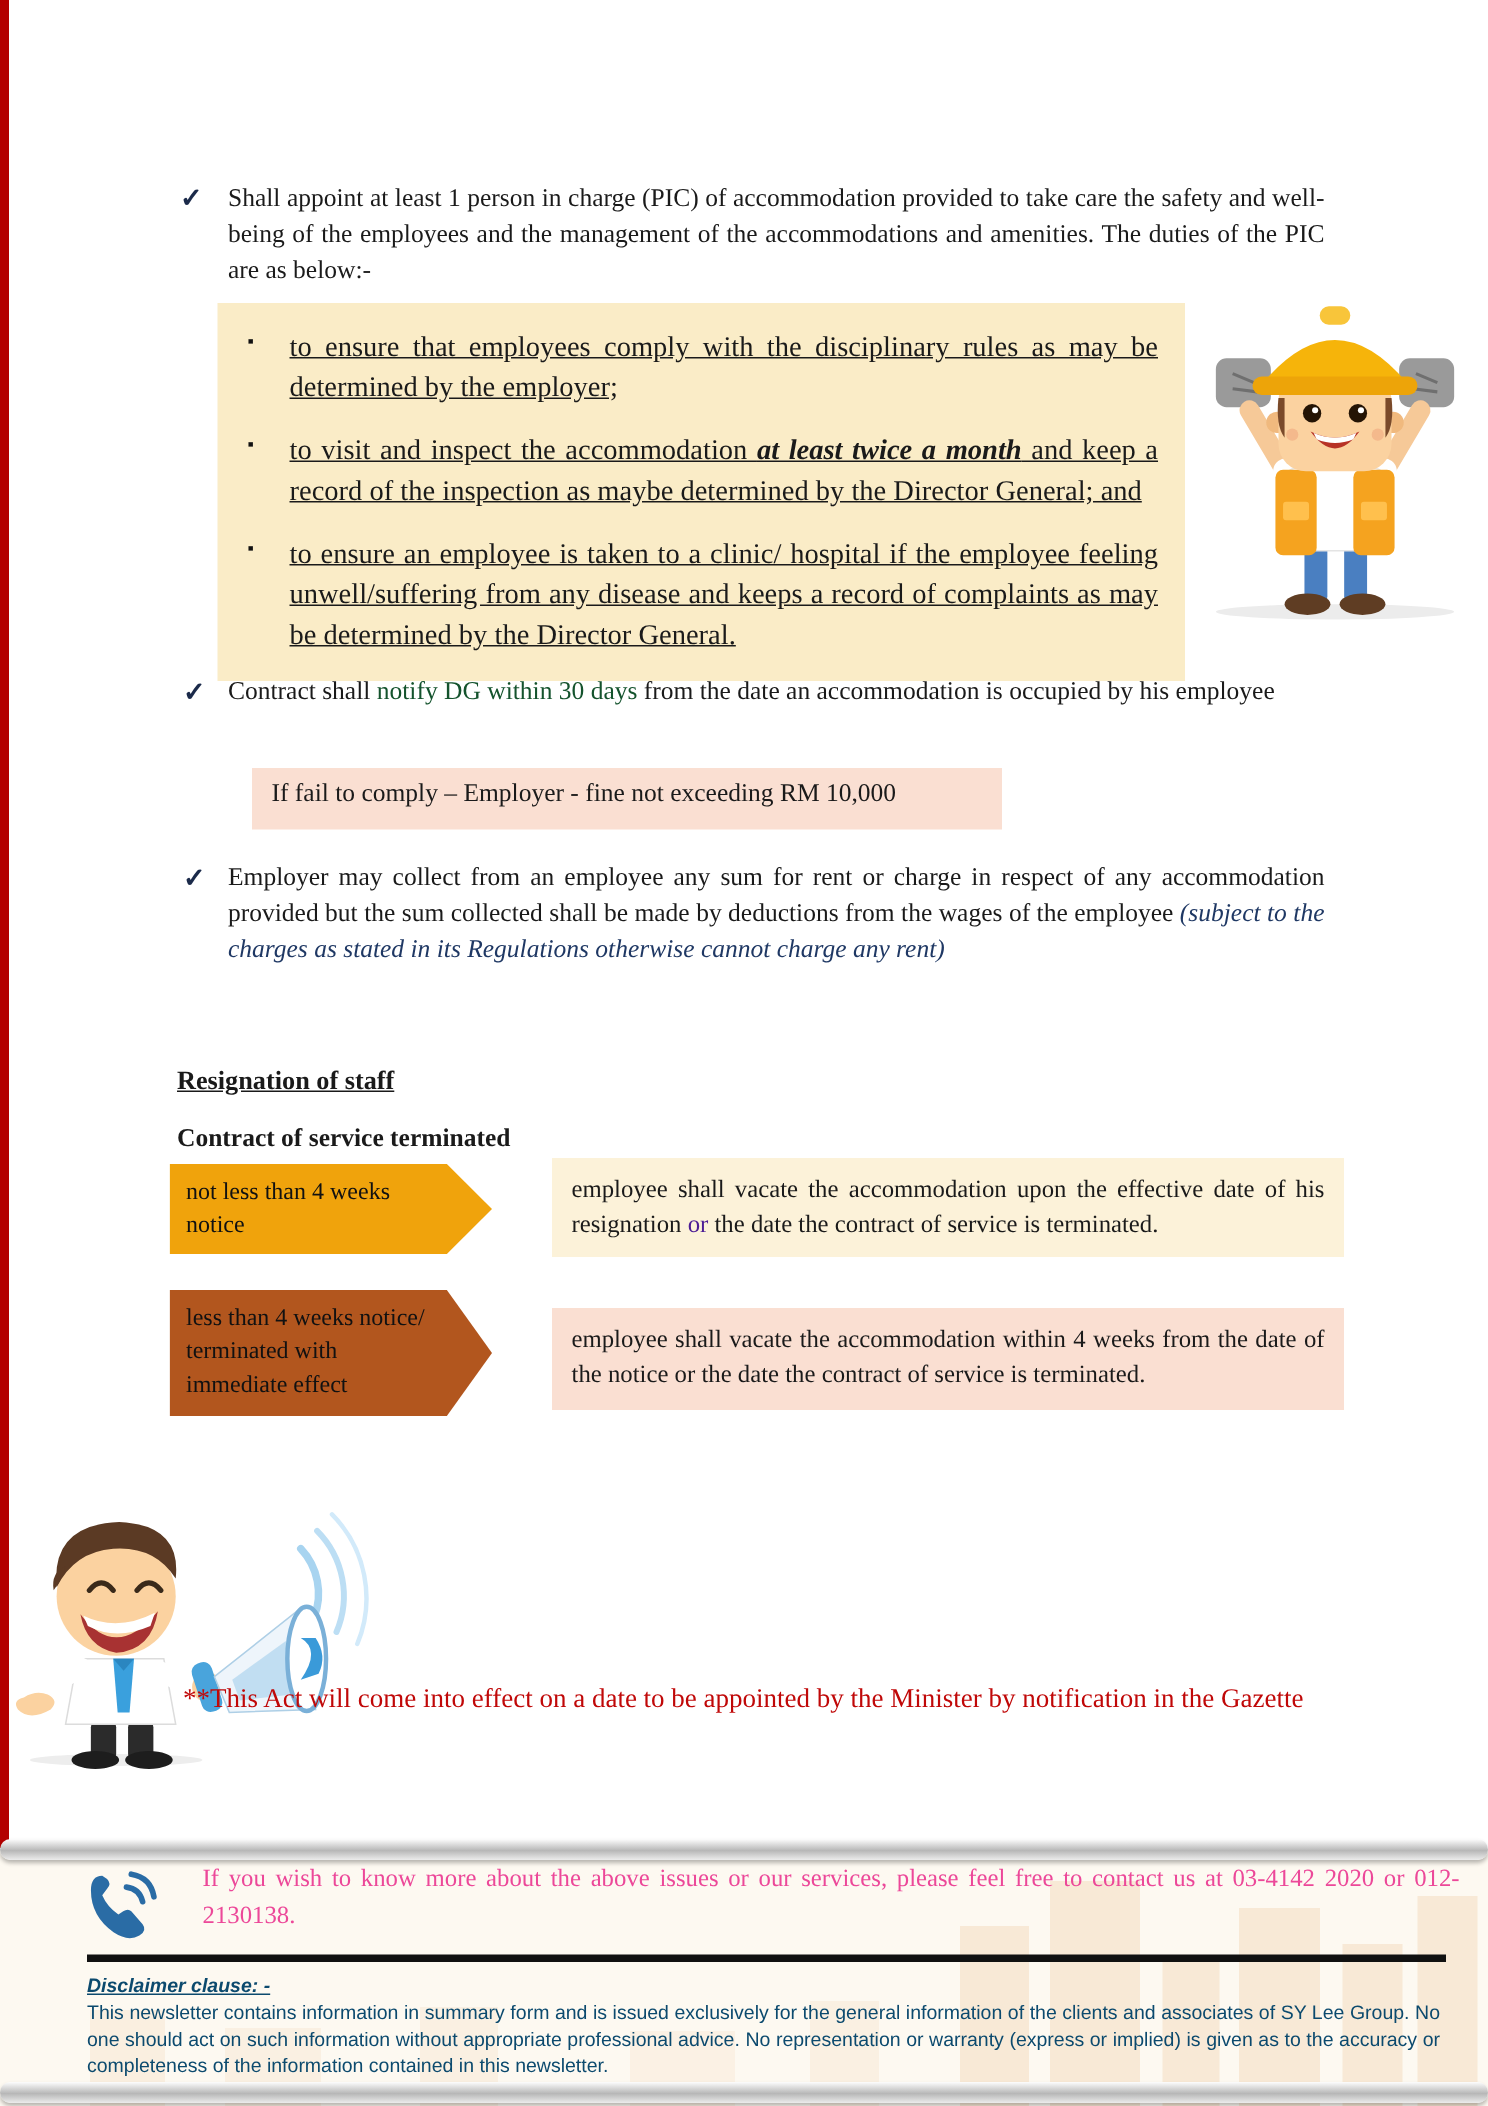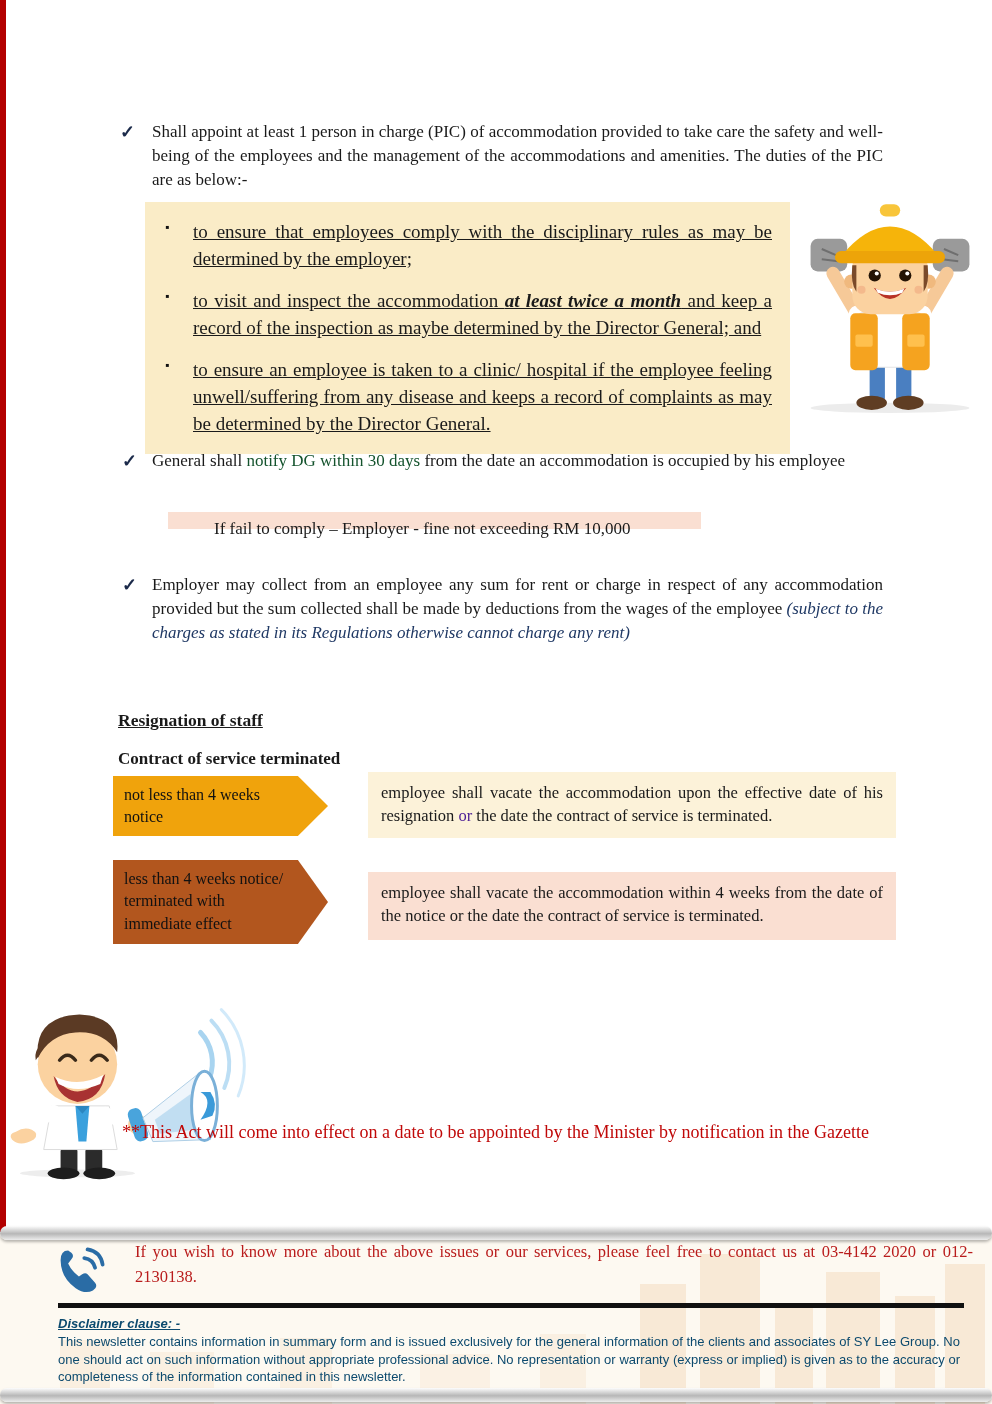--- a/index.html
+++ b/index.html
@@ -18,21 +18,21 @@
   .duty{position:relative;margin:0 0 15px 0;}
   .duty:last-child{margin-bottom:0;}
   .duty .sq{position:absolute;left:20px;top:1px;font-size:12px;color:#111;}
   .duty p{margin:0 0 0 48px;font-size:19px;line-height:1.42;text-align:justify;text-decoration:underline;}
   .bi{font-weight:bold;font-style:italic;}
 
   .red-inline{color:#14532d;}
   .or-red{color:#4c1d95;}
   .navy-italic{color:#1f3864;font-style:italic;}
 
-  .fine-box{position:absolute;left:168px;top:512px;width:500px;height:17px;background:#fadfd2;padding-left:33px;}
+  .fine-box{position:absolute;left:168px;top:512px;width:500px;height:41px;background:#fadfd2;}
   .fine-box p{margin:0;padding-left:13px;font-size:17px;line-height:33px;}
 
   .heading-underline{position:absolute;font-size:17.5px;font-weight:bold;text-decoration:underline;margin:0;}
   .plain-line{position:absolute;font-size:17px;margin:0;}
 
   .arrow{position:absolute;box-sizing:border-box;color:#111;
          clip-path:polygon(0 0,86% 0,100% 50%,86% 100%,0 100%);}
   .arrow p{margin:0;font-size:16px;line-height:1.4;padding:8px 34px 8px 11px;}
   .arrow-1{left:113px;top:776px;width:215px;height:60px;background:#f0a30c;}
   .arrow-2{left:113px;top:860px;width:215px;height:84px;background:#b2561e;}
@@ -44,21 +44,21 @@
 
   .gazette{position:absolute;left:122px;top:1122px;width:842px;font-size:18px;color:#c00808;margin:0;}
 
   
   .silver-band{position:absolute;left:0;width:992px;height:14px;border-radius:7px;
                background:linear-gradient(180deg,#fdfdfd 0%,#b7b7b7 55%,#ececec 100%);
                box-shadow:0 2px 3px rgba(0,0,0,0.28);}
   .footer-bg{position:absolute;left:0;top:1233px;width:992px;height:171px;background:#fdf9f1;overflow:hidden;}
   .footer-bg span{position:absolute;bottom:0;background:rgba(222,140,50,0.14);display:block;}
   .contact-text{position:absolute;left:135px;top:1240px;width:838px;font-size:16.5px;
-                line-height:1.5;text-align:justify;margin:0;color:#b91c1c;}
+                line-height:1.5;text-align:justify;margin:0;color:#ec4899;}
   .black-rule{position:absolute;left:58px;top:1303px;width:906px;height:5px;background:#111;}
   .disclaimer{font-family:Liberation Sans, sans-serif;color:#0c4a6e;}
   .disclaimer-heading{position:absolute;left:58px;top:1316px;font-size:13px;font-weight:bold;
                       font-style:italic;text-decoration:underline;margin:0;}
   .disclaimer-body{position:absolute;left:58px;top:1333px;width:902px;font-size:13px;
                    line-height:1.35;text-align:justify;margin:0;}
 </style>
 </head>
 <body>
 
@@ -116,21 +116,21 @@
       <circle cx="87" cy="80" r="2" fill="#fff"></circle>
     <circle cx="115" cy="82" r="6" fill="#241405"></circle>
       <circle cx="117" cy="80" r="2" fill="#fff"></circle>
     <circle cx="72" cy="96" r="4" fill="#f4b98c"></circle>
     <circle cx="128" cy="96" r="4" fill="#f4b98c"></circle>
     <path d="M84,94 Q100,116 116,94 Q100,102 84,94 Z" fill="#b73226"></path>
     <path d="M86,95 Q100,101 114,95 L112,99 Q100,104 88,99 Z" fill="#ffffff"></path>
   </svg>
 
   <span class="check" style="left:122px;top:450px;">✓</span>
-  <p class="body-text" style="left:152px;top:449px;width:731px;"><span>General shall </span><span class="red-inline">notify DG within 30 days</span><span> from the date an accommodation is occupied by his employee</span></p>
+  <p class="body-text" style="left:152px;top:449px;width:731px;"><span>Contract shall </span><span class="red-inline">notify DG within 30 days</span><span> from the date an accommodation is occupied by his employee</span></p>
 
   <div class="fine-box">
     <p>If fail to comply – Employer - fine not exceeding RM 10,000</p>
   </div>
 
   <span class="check" style="left:122px;top:574px;">✓</span>
   <p class="body-text" style="left:152px;top:573px;width:731px;"><span>Employer may collect from an employee any sum for rent or charge in respect of any accommodation provided but the sum collected shall be made by deductions from the wages of the employee </span><span class="navy-italic">(subject to the charges as stated in its Regulations otherwise cannot charge any rent)</span></p>
 
   <p class="heading-underline" style="left:118px;top:710px;text-align:center;">Resignation of staff</p>
   <p class="plain-line" style="left:118px;top:749px;font-weight:bold;">Contract of service terminated</p>

